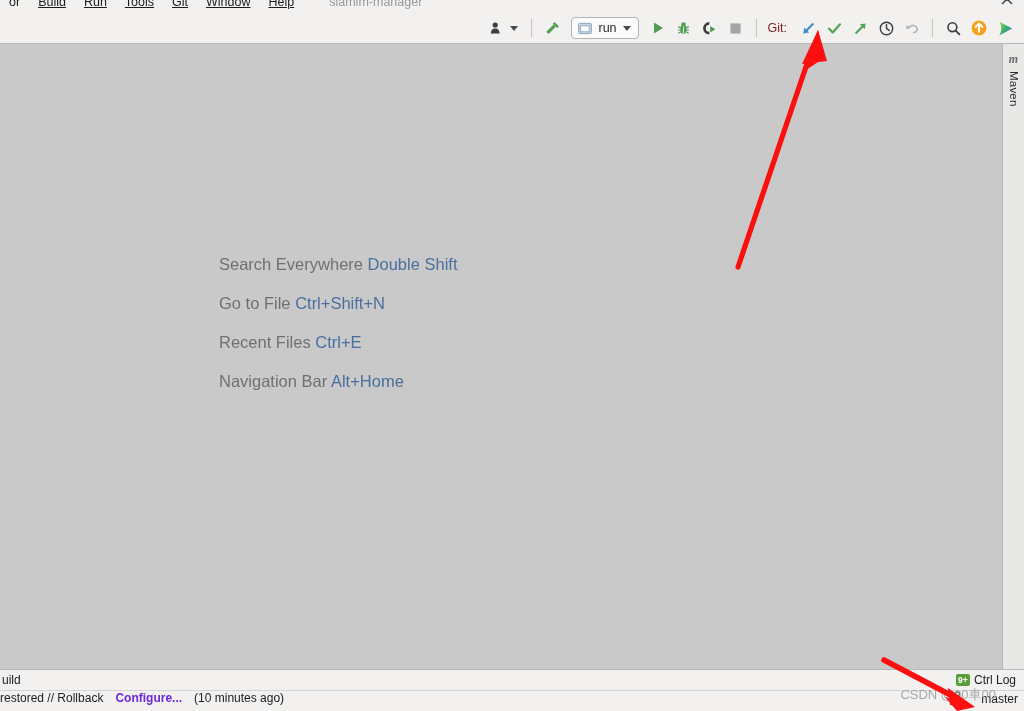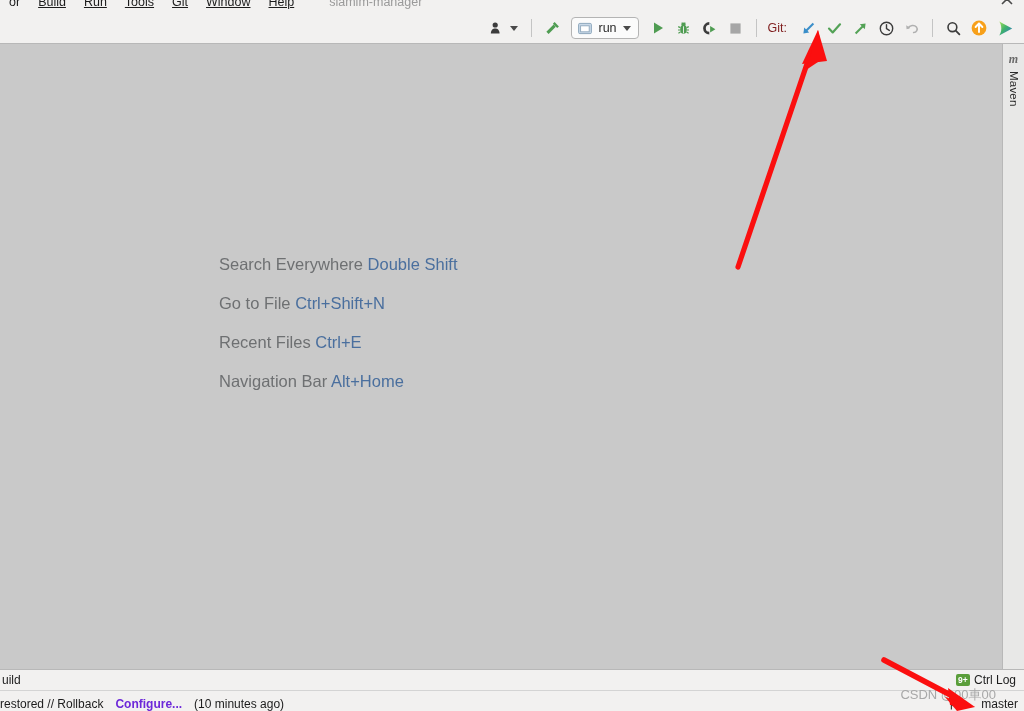--- a/index.html
+++ b/index.html
@@ -128,21 +128,21 @@
     font-size: 12px; color: #1c1c1c; text-align: center;
   }
   .bottombar .bb-tab {
     padding-left: 2px;
   }
   .statusbar {
     position: absolute; left: 0; bottom: 0;
     width: 1024px; height: 21px;
     background: #f2f1f0;
     border-top: 1px solid #d4d4d4;
-    display: flex; align-items: flex-end;
+    display: flex; align-items: flex-start;
     font-size: 12px; color: #1c1c1c;
   }
   .sb-left { display: flex; align-items: center; gap: 12px; padding-left: 0px; }
   .sb-right {
     position: absolute; right: 6px;
     display: flex; align-items: center; gap: 20px;
   }
   .sb-link { color: #6d28d9; font-weight: bold; }
 
   

